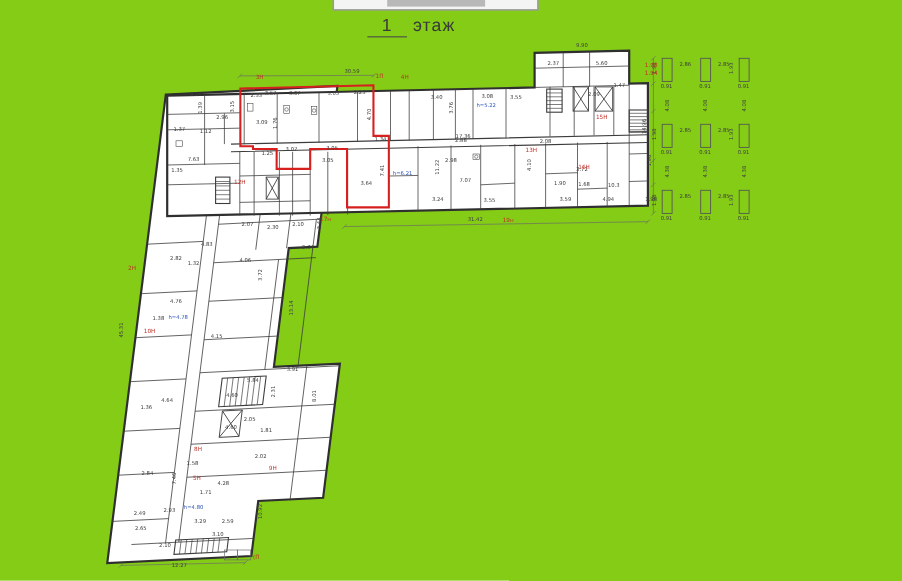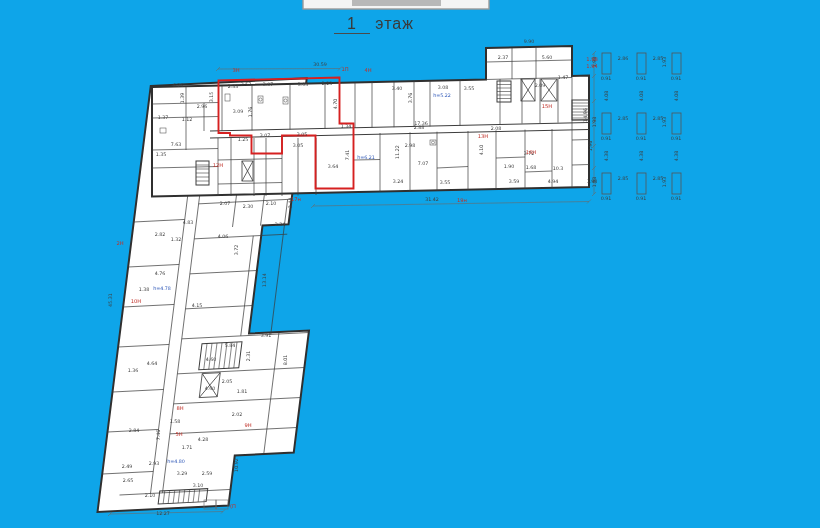--- a/index.html
+++ b/index.html
@@ -1,16 +1,16 @@
 <!DOCTYPE html>
 <html style="--redlab: #c03028; --blue: #2f58b8;"><head>
 <meta charset="utf-8">
 <style>
   html,body{margin:0;padding:0;background:#ffffff;}
-  .stage{position:relative;width:820px;height:528px;background:#0ea5e9;overflow:hidden;
+  .stage{position:relative;width:820px;height:528px;background:#84cc16;overflow:hidden;
          font-family:"Liberation Sans",sans-serif;}
   .plan-title{position:absolute;top:15px;left:334px;font-size:16px;color:#3a3a3a;
               letter-spacing:1px;white-space:nowrap;}
   .floor-num{border-bottom:1.6px solid #4a4a4a;padding:0 13px 1px 13px;}
   svg text.dim{font-family:"DejaVu Sans",sans-serif;font-size:4.8px;fill:#3f3f3f;text-anchor:middle;}
   svg text.red{fill:var(--redlab,#c03028);font-size:5.2px;}
   svg text.blue{fill:var(--blue,#2f58b8);}
   svg{position:absolute;top:0;left:0;}
 </style>
 </head>

